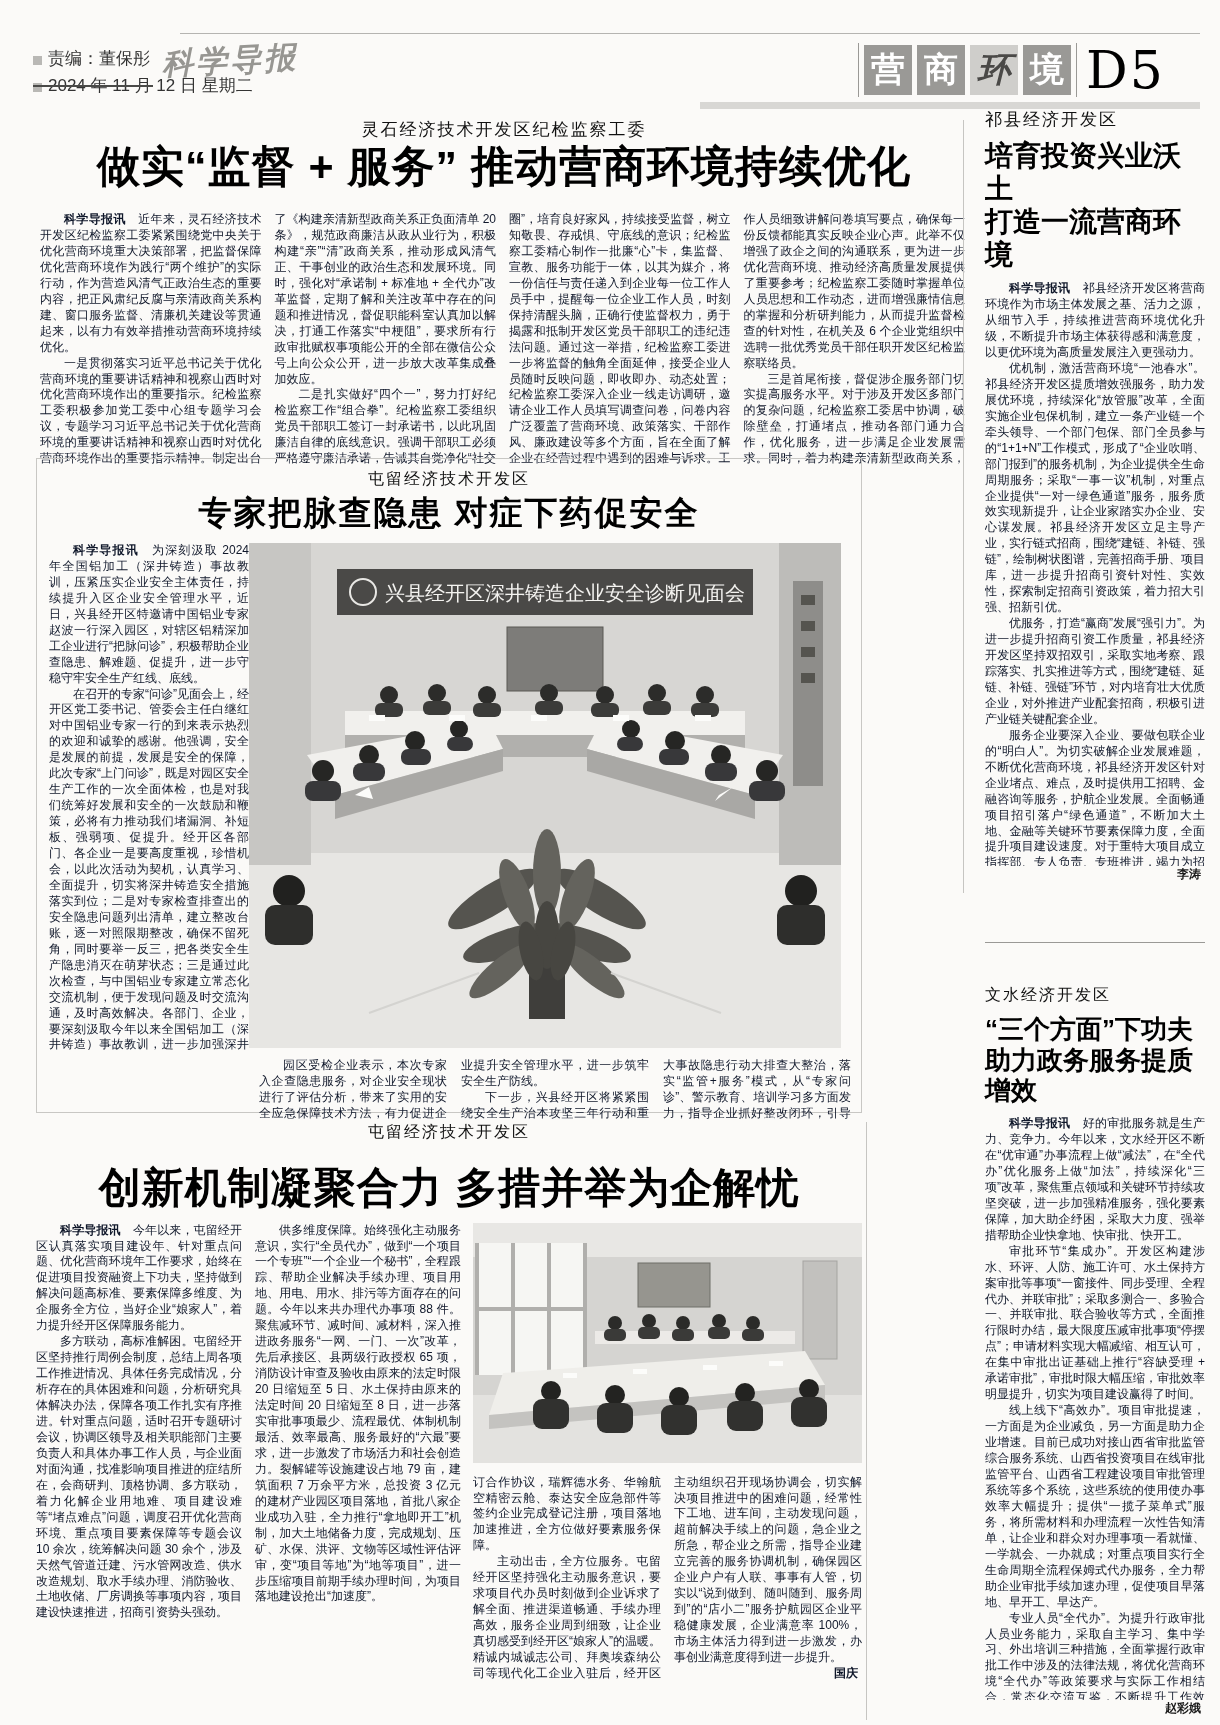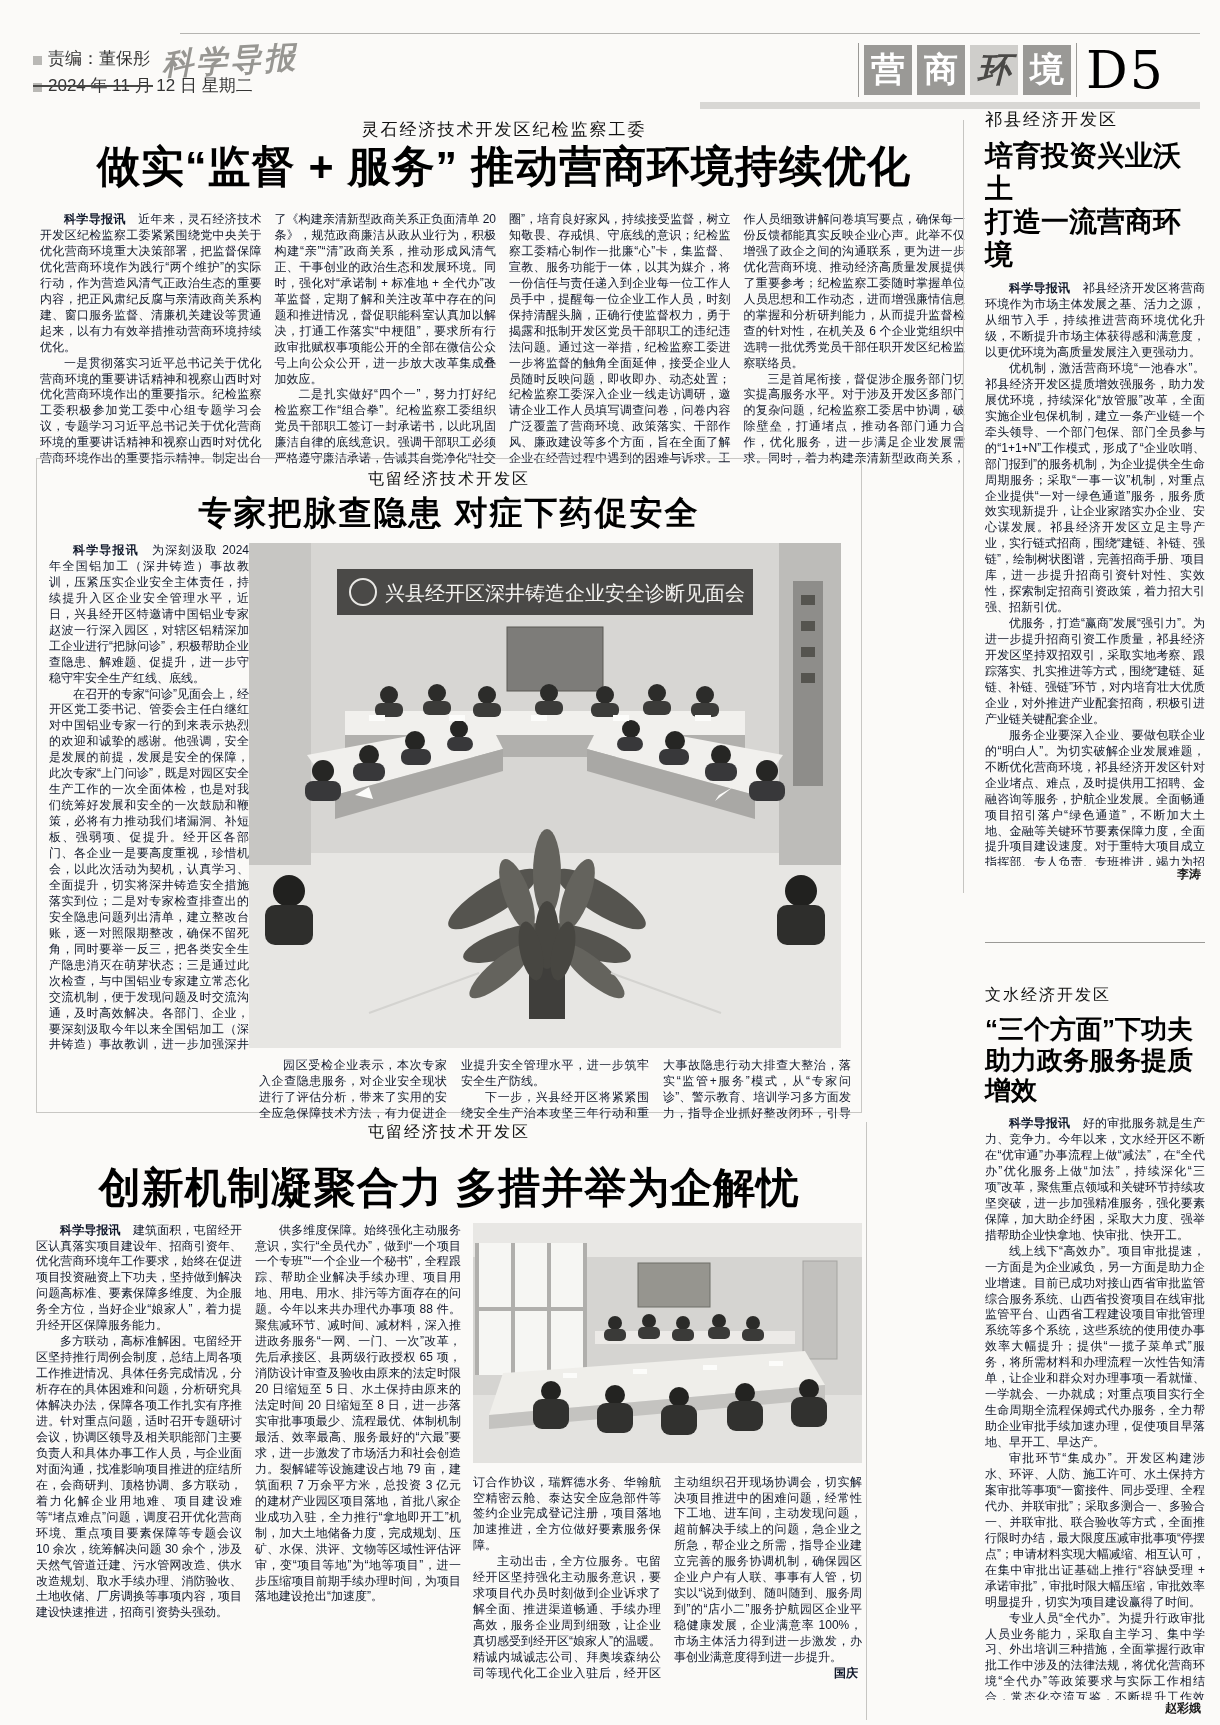--- a/index.html
+++ b/index.html
@@ -232,36 +232,36 @@
   <div class="abs divider-h" style="left:985px;top:942px;width:220px;"></div>
 
   <div class="abs wenshui">
     <div class="kicker" style="font-size:16px;">文水经济开发区</div>
     <div class="headline">
       <div>“三个方面”下功夫</div>
       <div>助力政务服务提质增效</div>
     </div>
     <div class="body-text">
       <p><span class="lead">科学导报讯</span>　<span>好的审批服务就是生产力、竞争力。今年以来，文水经开区不断在“优审通”办事流程上做“减法”，在“全代办”优化服务上做“加法”，持续深化“三项”改革，聚焦重点领域和关键环节持续攻坚突破，进一步加强精准服务，强化要素保障，加大助企纾困，采取大力度、强举措帮助企业快拿地、快审批、快开工。</span></p>
+      <p>审批环节“集成办”。开发区构建涉水、环评、人防、施工许可、水土保持方案审批等事项“一窗接件、同步受理、全程代办、并联审批”；采取多测合一、多验合一、并联审批、联合验收等方式，全面推行限时办结，最大限度压减审批事项“停摆点”；申请材料实现大幅减缩、相互认可，在集中审批出证基础上推行“容缺受理 + 承诺审批”，审批时限大幅压缩，审批效率明显提升，切实为项目建设赢得了时间。</p>
       <p>线上线下“高效办”。项目审批提速，一方面是为企业减负，另一方面是助力企业增速。目前已成功对接山西省审批监管综合服务系统、山西省投资项目在线审批监管平台、山西省工程建设项目审批管理系统等多个系统，这些系统的使用使办事效率大幅提升；提供“一揽子菜单式”服务，将所需材料和办理流程一次性告知清单，让企业和群众对办理事项一看就懂、一学就会、一办就成；对重点项目实行全生命周期全流程保姆式代办服务，全力帮助企业审批手续加速办理，促使项目早落地、早开工、早达产。</p>
-      <p>审批环节“集成办”。开发区构建涉水、环评、人防、施工许可、水土保持方案审批等事项“一窗接件、同步受理、全程代办、并联审批”；采取多测合一、多验合一、并联审批、联合验收等方式，全面推行限时办结，最大限度压减审批事项“停摆点”；申请材料实现大幅减缩、相互认可，在集中审批出证基础上推行“容缺受理 + 承诺审批”，审批时限大幅压缩，审批效率明显提升，切实为项目建设赢得了时间。</p>
       <p>专业人员“全代办”。为提升行政审批人员业务能力，采取自主学习、集中学习、外出培训三种措施，全面掌握行政审批工作中涉及的法律法规，将优化营商环境“全代办”等政策要求与实际工作相结合，常态化交流互鉴，不断提升工作效率。今年，共办理各类审批事项 158 件。</p>
 
     </div>
     <div class="byline">赵彩娥</div>
   </div>
 
   <div class="abs divider-v" style="left:866px;top:1122px;height:598px;"></div>
 
   <div class="abs tunliu">
     <div class="kicker center" style="font-size:16px;">屯留经济技术开发区</div>
     <div class="headline center">创新机制凝聚合力  多措并举为企解忧</div>
     <div class="tunliu-row">
       <div class="body-text cols2 clip tunliu-left">
-        <p><span class="lead">科学导报讯</span>　<span>建筑面积，屯留经开区认真落实项目建设年、招商引资年、优化营商环境年工作要求，始终在促进项目投资融资上下功夫，坚持做到解决问题高标准、要素保障多维度、为企服务全方位，当好企业“娘家人”，着力提升经开区保障服务能力。</span></p>
+        <p><span class="lead">科学导报讯</span>　<span>今年以来，屯留经开区认真落实项目建设年、针对重点问题、优化营商环境年工作要求，始终在促进项目投资融资上下功夫，坚持做到解决问题高标准、要素保障多维度、为企服务全方位，当好企业“娘家人”，着力提升经开区保障服务能力。</span></p>
         <p>多方联动，高标准解困。屯留经开区坚持推行周例会制度，总结上周各项工作推进情况、具体任务完成情况，分析存在的具体困难和问题，分析研究具体解决办法，保障各项工作扎实有序推进。针对重点问题，适时召开专题研讨会议，协调区领导及相关职能部门主要负责人和具体办事工作人员，与企业面对面沟通，找准影响项目推进的症结所在，会商研判、顶格协调、多方联动，着力化解企业用地难、项目建设难等“堵点难点”问题，调度召开优化营商环境、重点项目要素保障等专题会议 10 余次，统筹解决问题 30 余个，涉及天然气管道迁建、污水管网改造、供水改造规划、取水手续办理、消防验收、土地收储、厂房调换等事项内容，项目建设快速推进，招商引资势头强劲。</p>
         <p>供多维度保障。始终强化主动服务意识，实行“全员代办”，做到“一个项目一个专班”“一个企业一个秘书”，全程跟踪、帮助企业解决手续办理、项目用地、用电、用水、排污等方面存在的问题。今年以来共办理代办事项 88 件。聚焦减环节、减时间、减材料，深入推进政务服务“一网、一门、一次”改革，先后承接区、县两级行政授权 65 项，消防设计审查及验收由原来的法定时限 20 日缩短至 5 日、水土保持由原来的法定时间 20 日缩短至 8 日，进一步落实审批事项最少、流程最优、体制机制最活、效率最高、服务最好的“六最”要求，进一步激发了市场活力和社会创造力。裂解罐等设施建设占地 79 亩，建筑面积 7 万余平方米，总投资 3 亿元的建材产业园区项目落地，首批八家企业成功入驻，全力推行“拿地即开工”机制，加大土地储备力度，完成规划、压矿、水保、洪评、文物等区域性评估评审，变“项目等地”为“地等项目”，进一步压缩项目前期手续办理时间，为项目落地建设抢出“加速度”。</p>
       </div>
       <div class="tunliu-right">
         
         <svg class="photo-frame" width="389" height="240" viewBox="0 0 389 240">
           <rect width="389" height="240" fill="#d5d4d1"></rect>
           <rect width="389" height="34" fill="#e8e7e4"></rect>
           <rect y="172" width="389" height="68" fill="#e3e2df"></rect>
           <rect x="2" y="20" width="112" height="132" fill="#f6f6f3"></rect>

